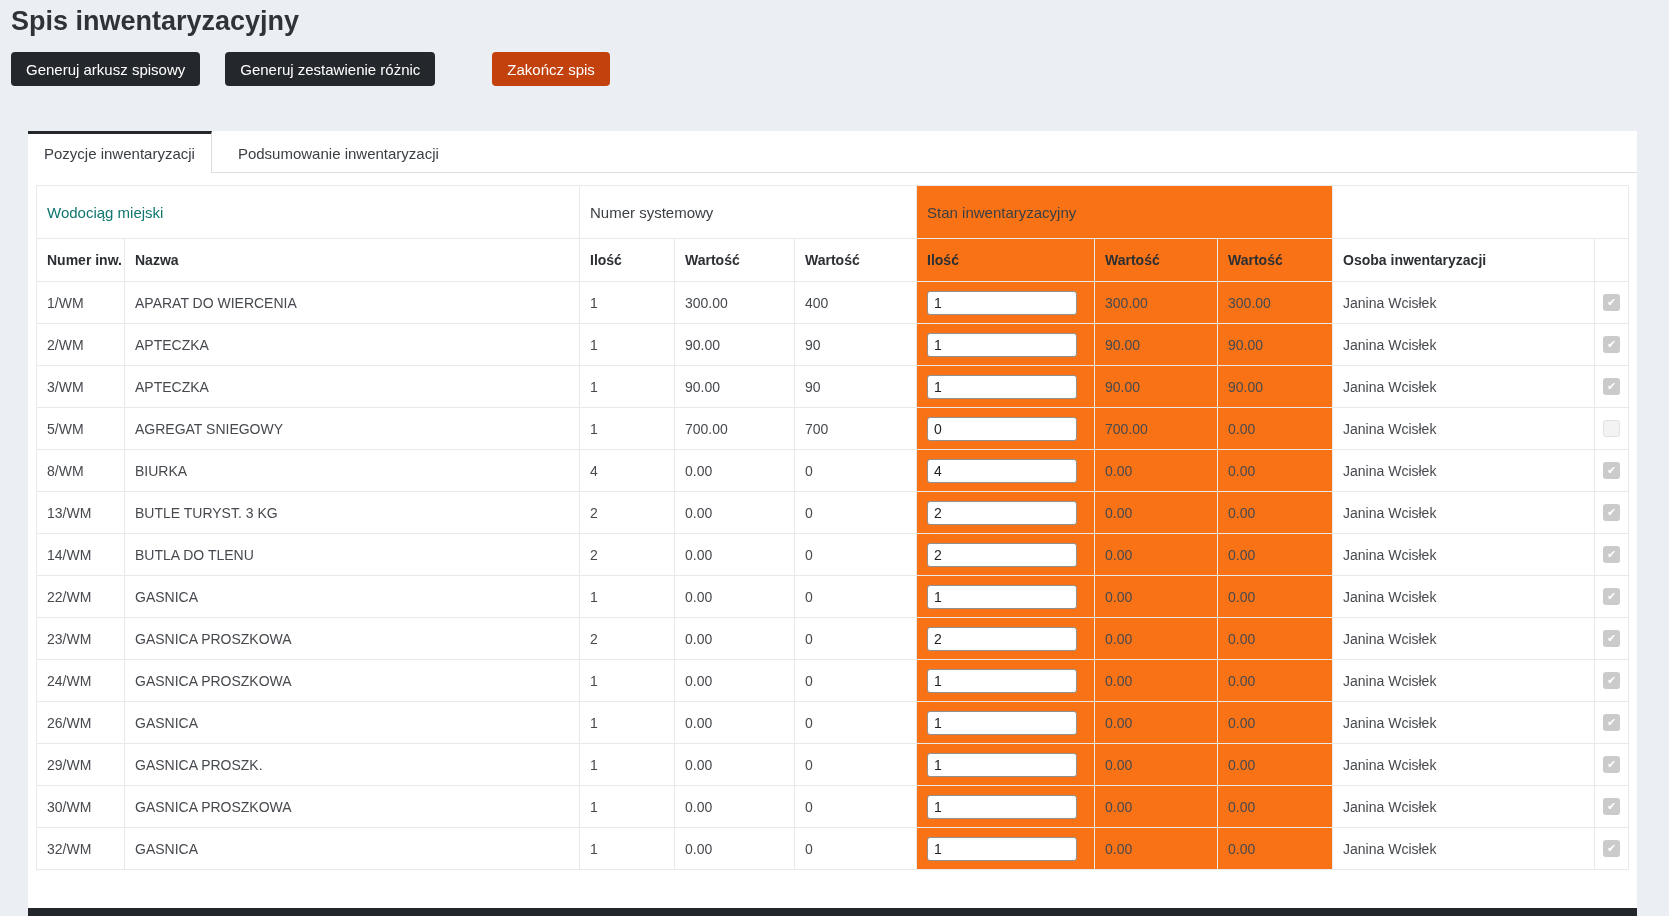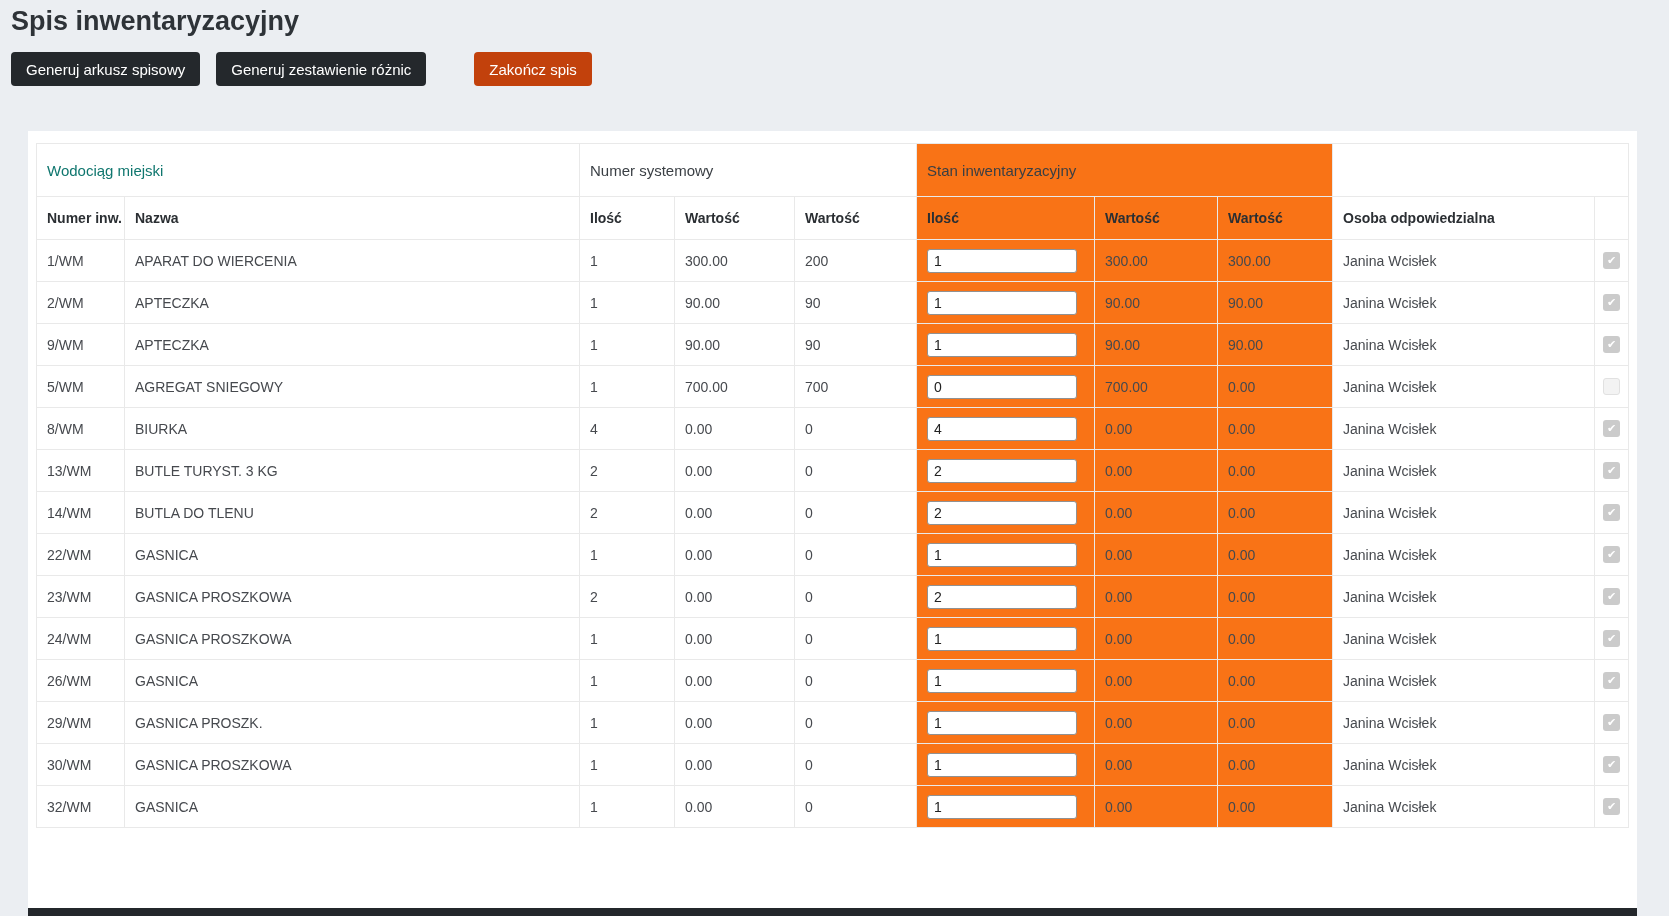--- a/index.html
+++ b/index.html
@@ -7,21 +7,21 @@
   body {
     width:1669px; height:916px; position:relative; overflow:hidden;
     background:#ebeef2;
     font-family:"Liberation Sans", sans-serif;
     color:#46494e;
   }
   .page-title {
     position:absolute; left:11px; top:6px;
     font-size:27px; font-weight:bold; color:#2e3338; margin:0;
   }
-  .toolbar { position:absolute; left:11px; top:52px; display:flex; gap:16px; }
+  .toolbar { position:absolute; left:11px; top:52px; display:flex; gap:25px; }
   .btn {
     height:34px; padding:0 15px; border:none; border-radius:4px;
     font-size:15px; color:#ffffff; display:flex; align-items:center;
     font-family:"Liberation Sans", sans-serif; cursor:pointer; white-space:nowrap;
   }
   .btn-dark   { background:#24282c; }
   .btn-danger { background:#c2410c;margin-left:32px; }
 
   .panel {
     position:absolute; left:28px; top:131px; width:1609px; height:785px;
@@ -78,20 +78,24 @@
 
 <h1 class="page-title">Spis inwentaryzacyjny</h1>
 
 <div class="toolbar">
   <button class="btn btn-dark">Generuj arkusz spisowy</button>
   <button class="btn btn-dark">Generuj zestawienie różnic</button>
   <button class="btn btn-danger">Zakończ spis</button>
 </div>
 
 <div class="panel">
+  <div class="tabs">
+    <div class="tab active">Pozycje inwentaryzacji</div>
+    <div class="tab inactive">Podsumowanie inwentaryzacji</div>
+  </div>
 
   <div class="table-wrap">
     <table>
       <colgroup>
         <col style="width:88px">
           <col style="width:455px">
           <col style="width:95px">
         <col style="width:120px">
           <col style="width:122px">
           <col style="width:178px">
@@ -109,51 +113,51 @@
         </tr>
         <tr class="cols-row">
           <th>Numer inw.</th>
           <th>Nazwa</th>
           <th>Ilość</th>
           <th>Wartość</th>
           <th>Wartość</th>
           <th class="inv">Ilość</th>
           <th class="inv">Wartość</th>
           <th class="inv">Wartość</th>
-          <th>Osoba odpowiedzialna</th>
+          <th>Osoba inwentaryzacji</th>
           <th></th>
         </tr>
       </thead>
       <tbody id="rows-body">
           <tr>
             <td>1/WM</td>
             <td>APARAT DO WIERCENIA</td>
             <td>1</td>
             <td>300.00</td>
-            <td>200</td>
+            <td>400</td>
             <td class="inv"><input class="qty" type="text" value="1" style=""></td>
             <td class="inv">300.00</td>
             <td class="inv">300.00</td>
             <td>Janina Wcisłek</td>
             <td class="cb-cell"><span class="cb checked"></span></td>
           </tr>
           <tr>
             <td>2/WM</td>
             <td>APTECZKA</td>
             <td>1</td>
             <td>90.00</td>
             <td>90</td>
             <td class="inv"><input class="qty" type="text" value="1" style=""></td>
             <td class="inv">90.00</td>
             <td class="inv">90.00</td>
             <td>Janina Wcisłek</td>
             <td class="cb-cell"><span class="cb checked"></span></td>
           </tr>
           <tr>
-            <td>9/WM</td>
+            <td>3/WM</td>
             <td>APTECZKA</td>
             <td>1</td>
             <td>90.00</td>
             <td>90</td>
             <td class="inv"><input class="qty" type="text" value="1" style=""></td>
             <td class="inv">90.00</td>
             <td class="inv">90.00</td>
             <td>Janina Wcisłek</td>
             <td class="cb-cell"><span class="cb checked"></span></td>
           </tr>

